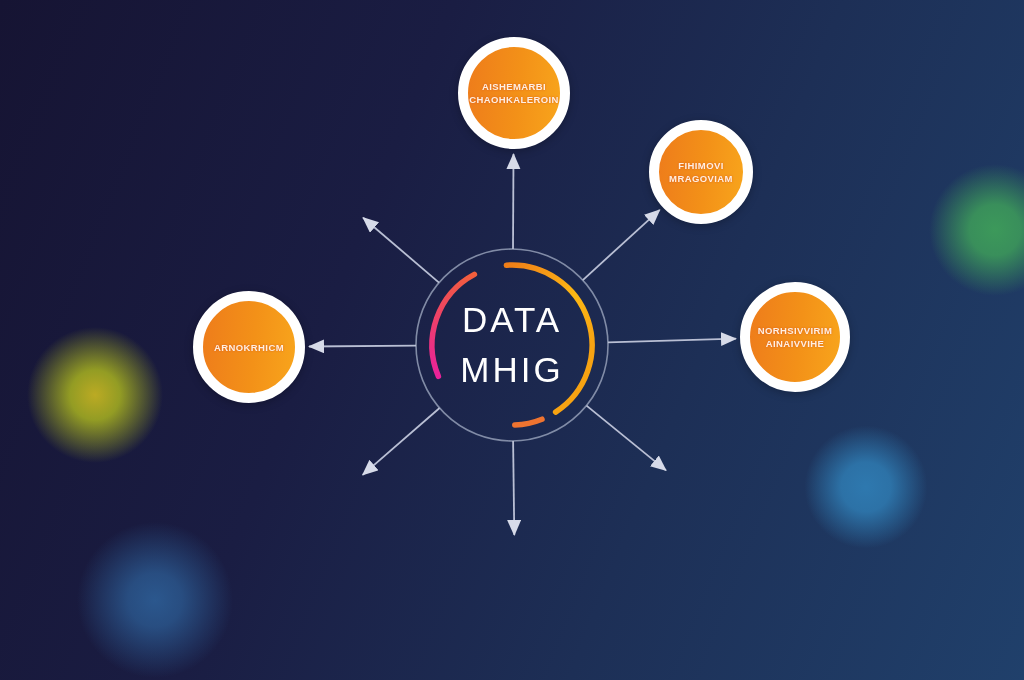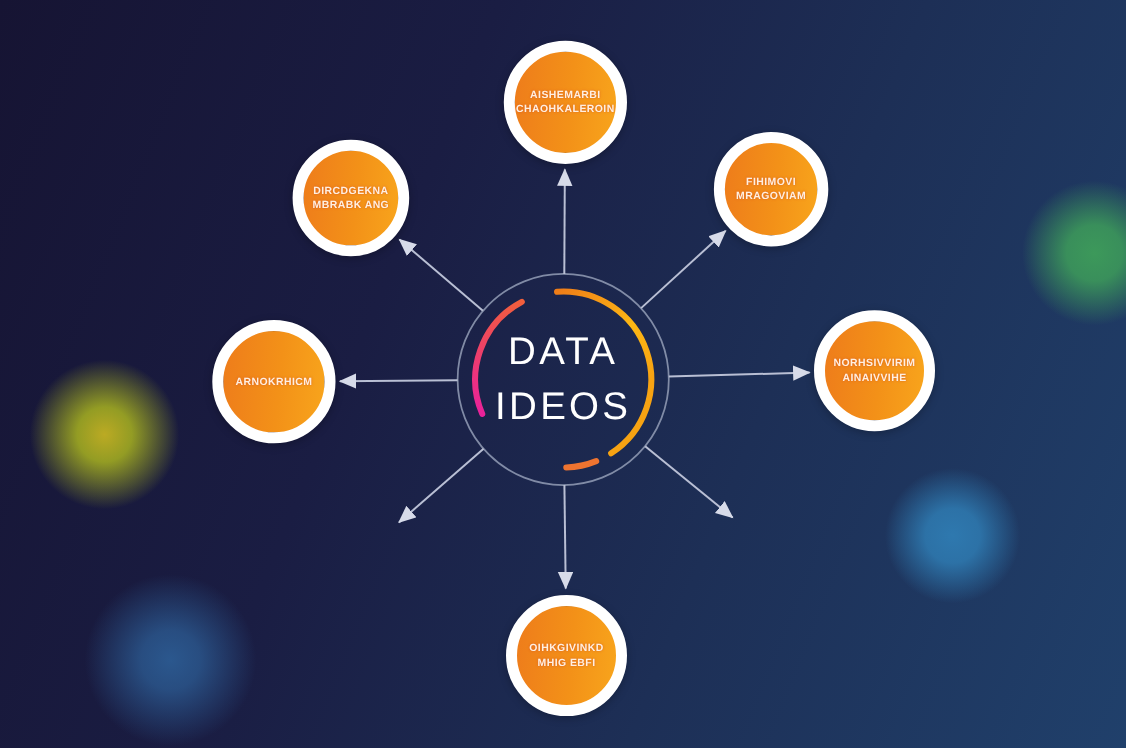--- a/index.html
+++ b/index.html
@@ -94,41 +94,33 @@
       <line x1="586.5" y1="405.6" x2="666" y2="470.4" marker-end="url(#arrow)"></line>
       <line x1="513.1" y1="441" x2="514.3" y2="535" marker-end="url(#arrow)"></line>
       <line x1="439.6" y1="408" x2="362.7" y2="474.9" marker-end="url(#arrow)"></line>
       <line x1="416" y1="345.7" x2="309" y2="346.5" marker-end="url(#arrow)"></line>
       <line x1="439" y1="282.6" x2="363.1" y2="217.7" marker-end="url(#arrow)"></line>
     </g>
   </svg>
 
   <div class="hub">
     <div class="t">DATA</div>
-    <div class="t">IDEOS</div>
+    <div class="t">MHIG</div>
   </div>
 
   <div class="node n-top">
     <span>AISHEMARBI</span>
     <span>CHAOHKALEROIN</span>
   </div>
   <div class="node n-topright">
     <span>FIHIMOVI</span>
     <span>MRAGOVIAM</span>
   </div>
   <div class="node n-right">
     <span>NORHSIVVIRIM</span>
     <span>AINAIVVIHE</span>
   </div>
-  <div class="node n-bottom">
-    <span>OIHKGIVINKD</span>
-    <span>MHIG EBFI</span>
-  </div>
   <div class="node n-left">
     <span>ARNOKRHICM</span>
     <span></span>
-  </div>
-  <div class="node n-topleft">
-    <span>DIRCDGEKNA</span>
-    <span>MBRABK ANG</span>
   </div>
 
 </div>
 
 </body></html>

